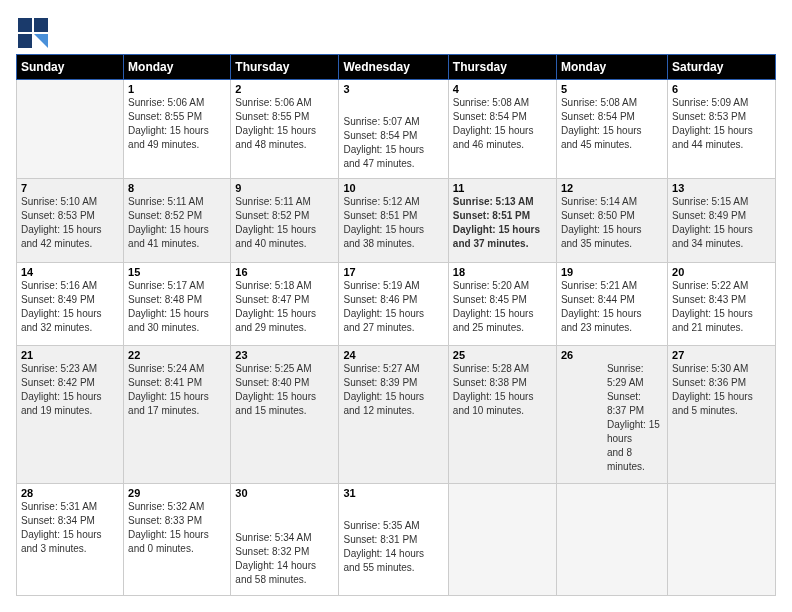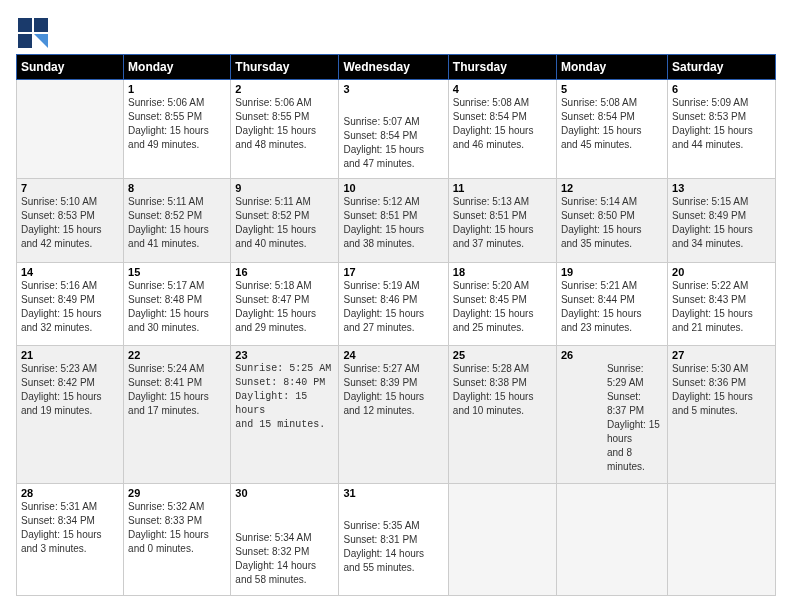--- a/index.html
+++ b/index.html
@@ -200,21 +200,21 @@
           </td>
           <td>
             <div class="day-num">10</div>
             <div class="day-info" style="white-space: pre-line;">Sunrise: 5:12 AM
 Sunset: 8:51 PM
 Daylight: 15 hours
 and 38 minutes.</div>
           </td>
           <td>
             <div class="day-num">11</div>
-            <div class="day-info" style="white-space: pre-line;">Sunrise: 5:13 AM
+            <div class="day-info" style="white-space: pre-line; font-weight: bold;">Sunrise: 5:13 AM
 Sunset: 8:51 PM
 Daylight: 15 hours
 and 37 minutes.</div>
           </td>
           <td>
             <div class="day-num">12</div>
             <div class="day-info" style="white-space: pre-line;">Sunrise: 5:14 AM
 Sunset: 8:50 PM
 Daylight: 15 hours
 and 35 minutes.</div>
@@ -288,21 +288,21 @@
           </td>
           <td>
             <div class="day-num">22</div>
             <div class="day-info" style="white-space: pre-line;">Sunrise: 5:24 AM
 Sunset: 8:41 PM
 Daylight: 15 hours
 and 17 minutes.</div>
           </td>
           <td>
             <div class="day-num">23</div>
-            <div class="day-info" style="white-space: pre-line; font-family: Liberation Mono, monospace;">Sunrise: 5:25 AM
+            <div class="day-info" style="white-space: pre-line;">Sunrise: 5:25 AM
 Sunset: 8:40 PM
 Daylight: 15 hours
 and 15 minutes.</div>
           </td>
           <td>
             <div class="day-num">24</div>
             <div class="day-info" style="white-space: pre-line;">Sunrise: 5:27 AM
 Sunset: 8:39 PM
 Daylight: 15 hours
 and 12 minutes.</div>

